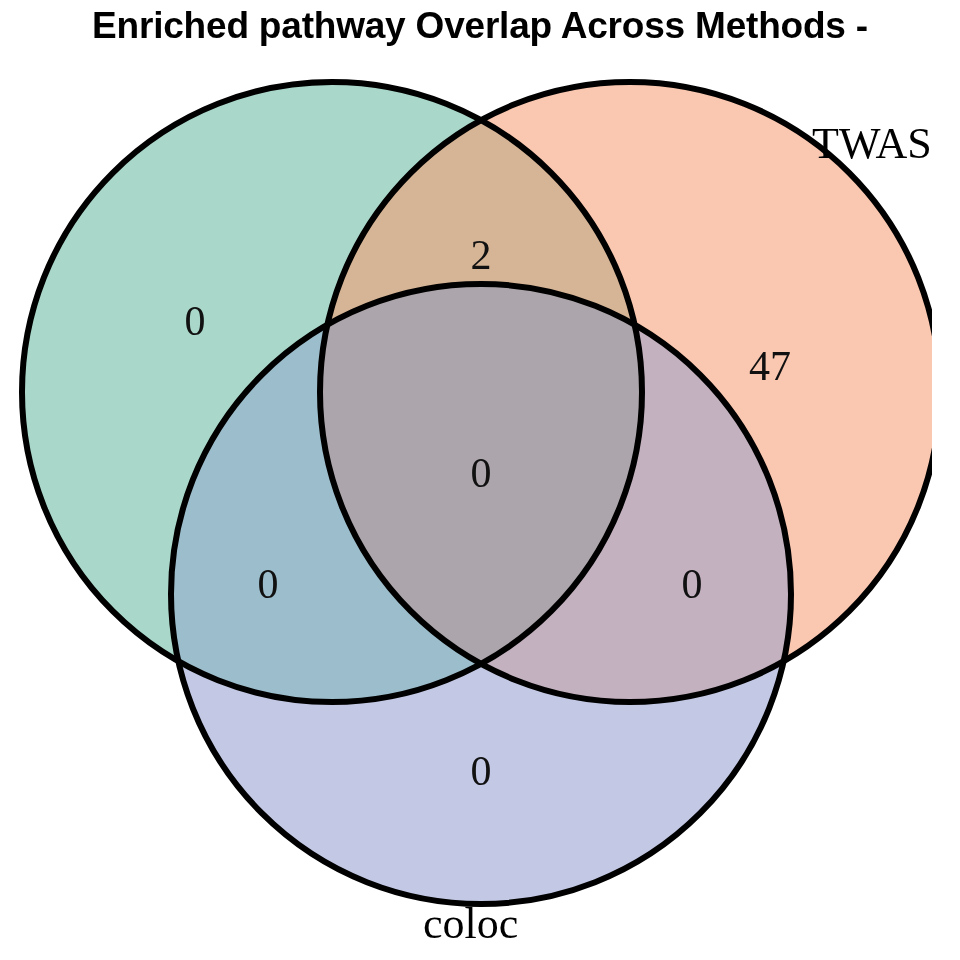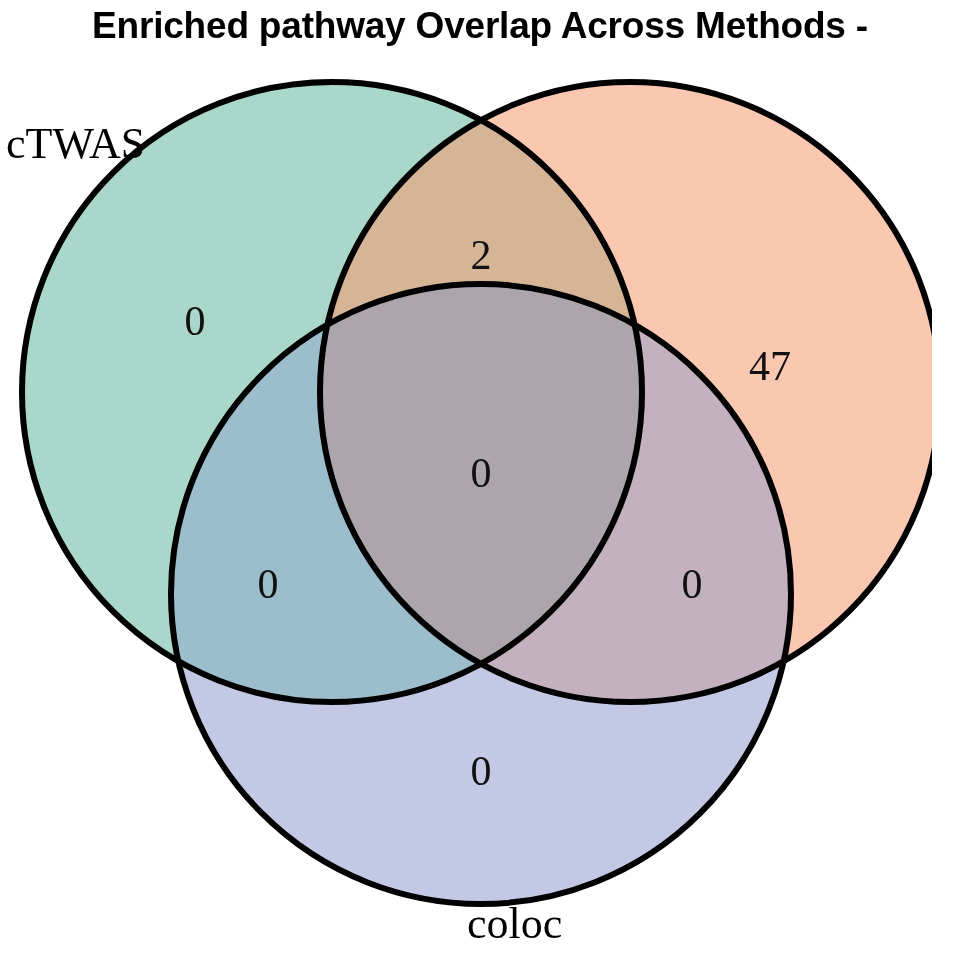--- a/index.html
+++ b/index.html
@@ -92,22 +92,22 @@
       <g clip-path="url(#clip-twas)">
         <circle cx="481" cy="594" r="310" fill="#aca5ab"></circle>
       </g>
     </g>
 
     <circle cx="332" cy="392" r="310" fill="none" stroke="#000000" stroke-width="6"></circle>
     <circle cx="630" cy="392" r="310" fill="none" stroke="#000000" stroke-width="6"></circle>
     <circle cx="481" cy="594" r="310" fill="none" stroke="#000000" stroke-width="6"></circle>
   </svg>
 
-  <div class="set-label" style="left:6px; top:118px;">cTWAS</div>
-  <div class="set-label" style="left:423px; top:898px;margin-left:44px;">coloc</div>
+  <div class="set-label" style="left:812px; top:118px;">TWAS</div>
+  <div class="set-label" style="left:423px; top:898px;">coloc</div>
 
   <div class="count-label" style="left:195px; top:321px;">0</div>
   <div class="count-label" style="left:770px; top:321px;margin-top:45px;">47</div>
   <div class="count-label" style="left:481px; top:255px;">2</div>
   <div class="count-label" style="left:481px; top:473px;">0</div>
   <div class="count-label" style="left:268px; top:584px;">0</div>
   <div class="count-label" style="left:692px; top:584px;">0</div>
   <div class="count-label" style="left:481px; top:771px;">0</div>
 
 </div>

